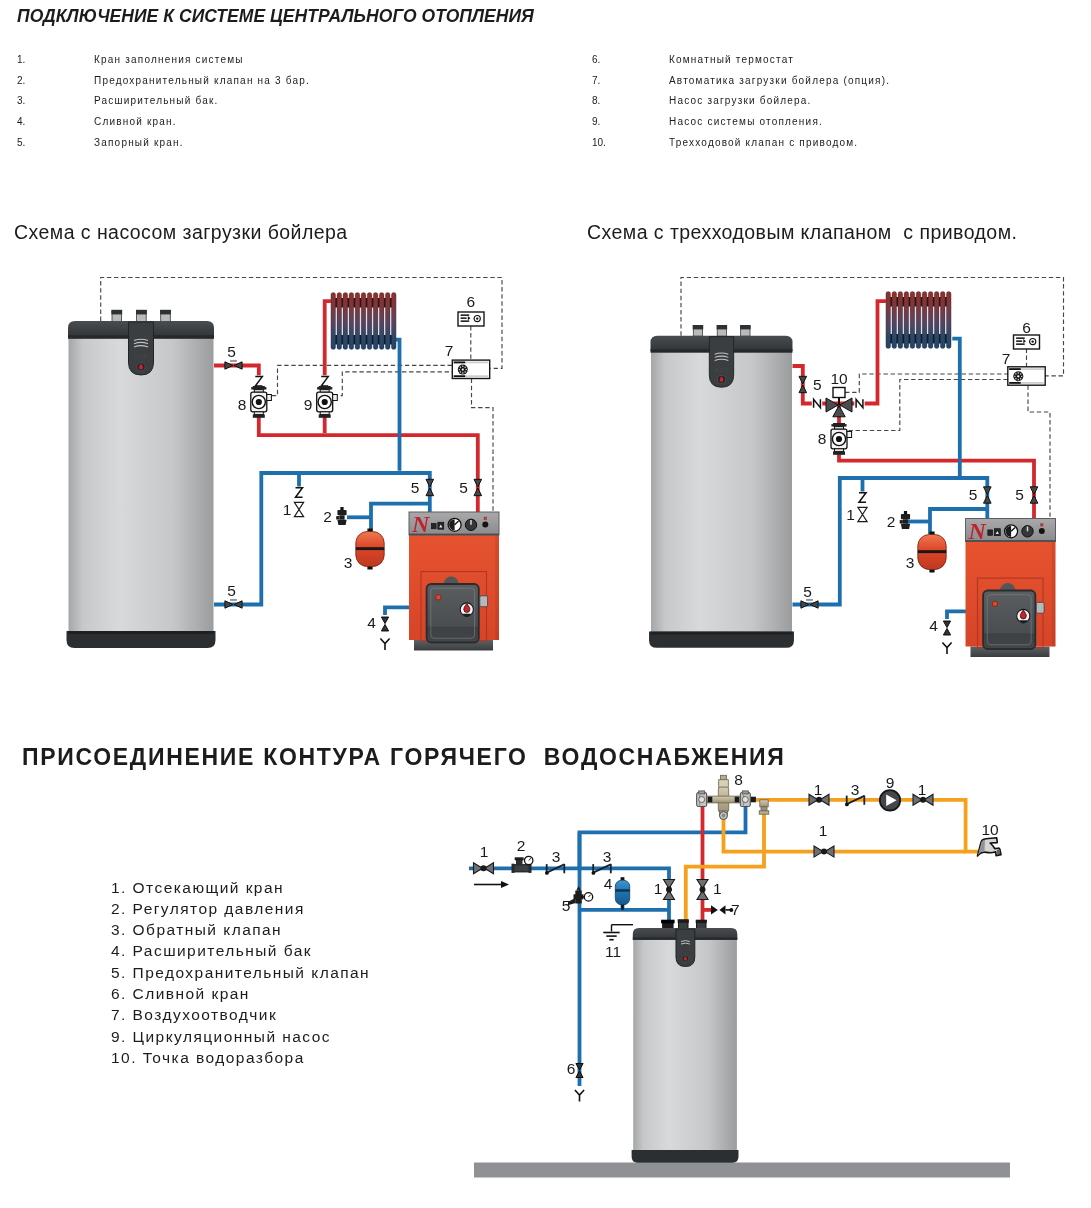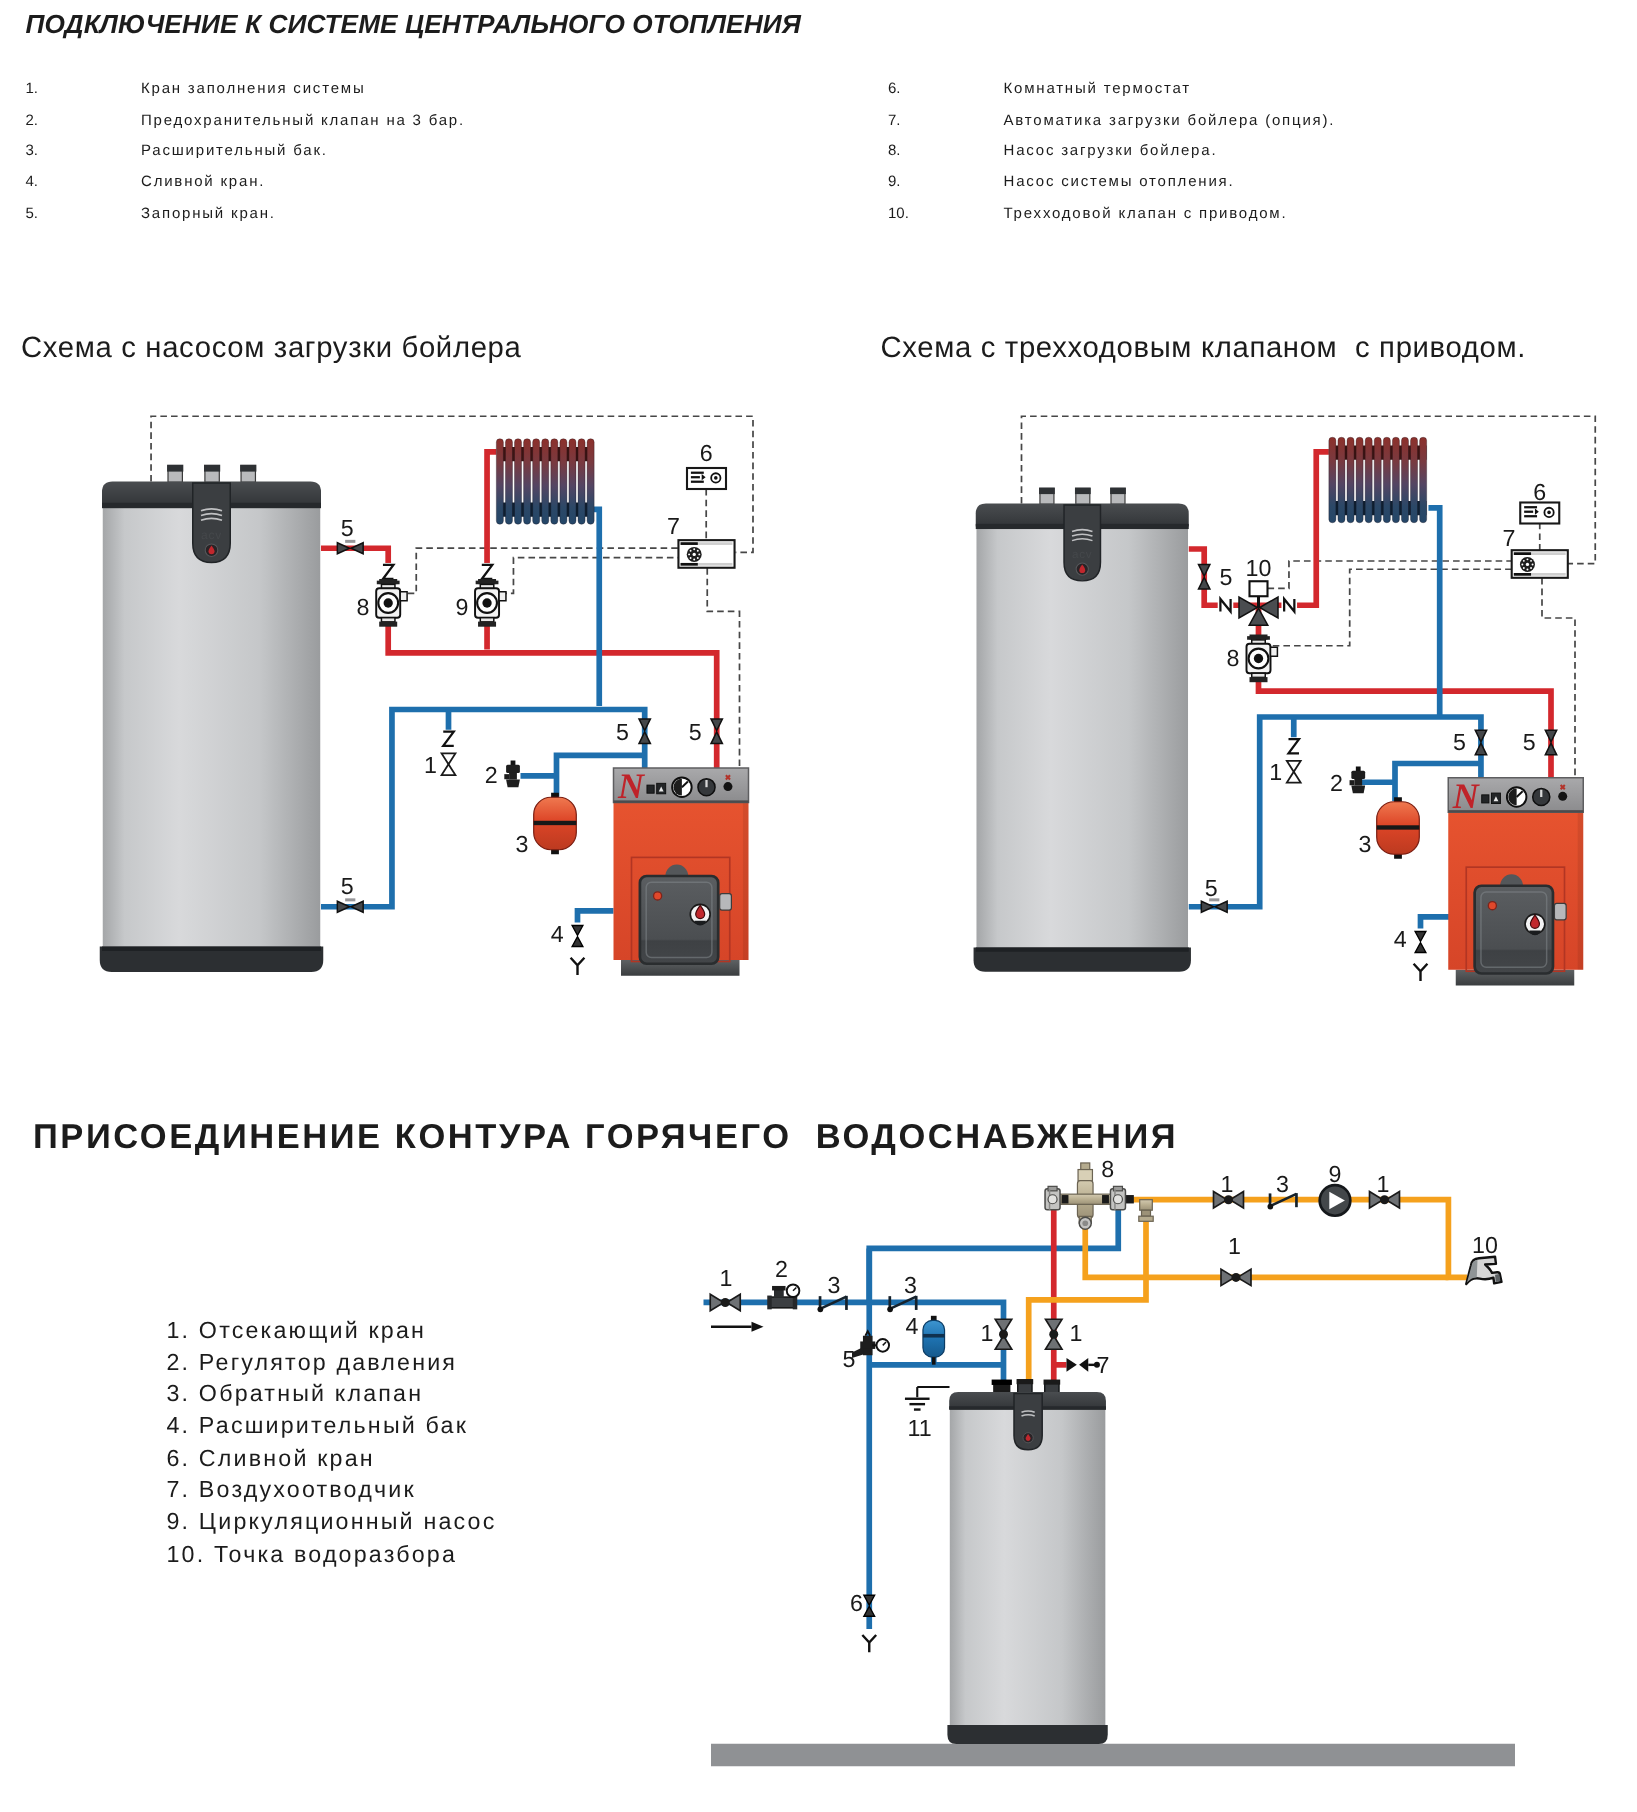--- a/index.html
+++ b/index.html
@@ -38,20 +38,21 @@
 <div class="abs sub" style="left:14px;top:221px;">Схема с насосом загрузки бойлера</div>
 <div class="abs sub" style="left:587px;top:221px;">Схема с трехходовым клапаном&nbsp; с приводом.</div>
 
 <div class="abs h2" style="left:22px;top:744px;">ПРИСОЕДИНЕНИЕ КОНТУРА ГОРЯЧЕГО&nbsp; ВОДОСНАБЖЕНИЯ</div>
 
 <div class="abs lst2" style="left:63px;top:876.5px;margin-left:48px;">
   <div>1. Отсекающий кран</div>
   <div>2. Регулятор давления</div>
   <div>3. Обратный клапан</div>
   <div>4. Расширительный бак</div>
+  <div>5. Предохранительный клапан</div>
   <div>6. Сливной кран</div>
   <div>7. Воздухоотводчик</div>
   <div>9. Циркуляционный насос</div>
   <div>10. Точка водоразбора</div>
 </div>
 
 <svg width="1091" height="1208" viewBox="0 0 1091 1208">
 <defs>
   <linearGradient id="tankg" x1="0" y1="0" x2="1" y2="0">
     <stop offset="0" stop-color="#a4a6a8"></stop>

